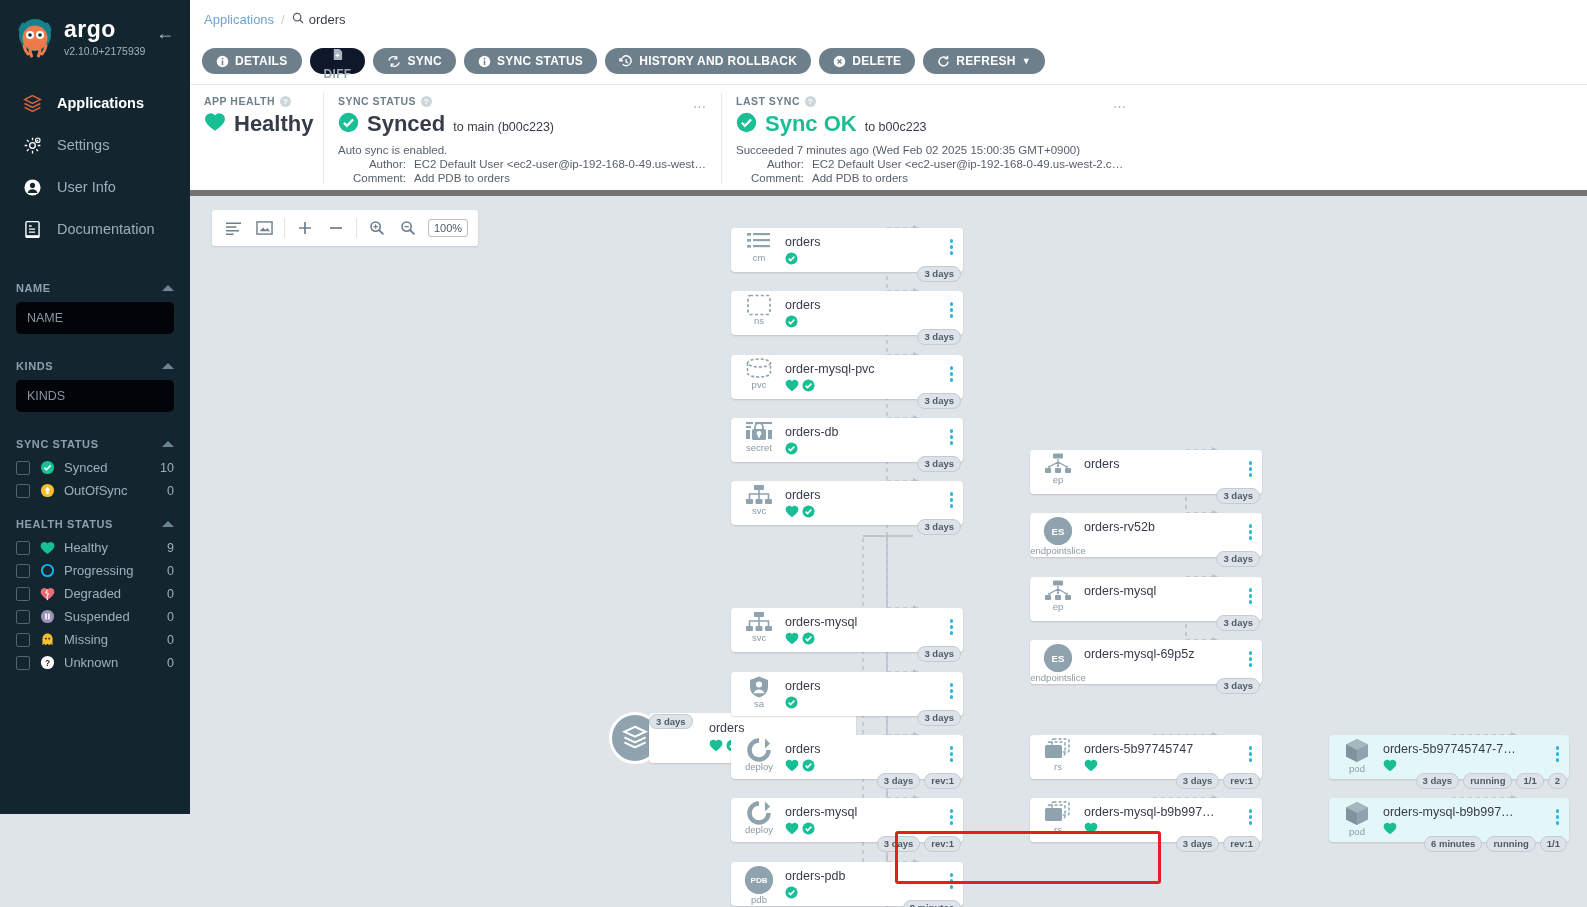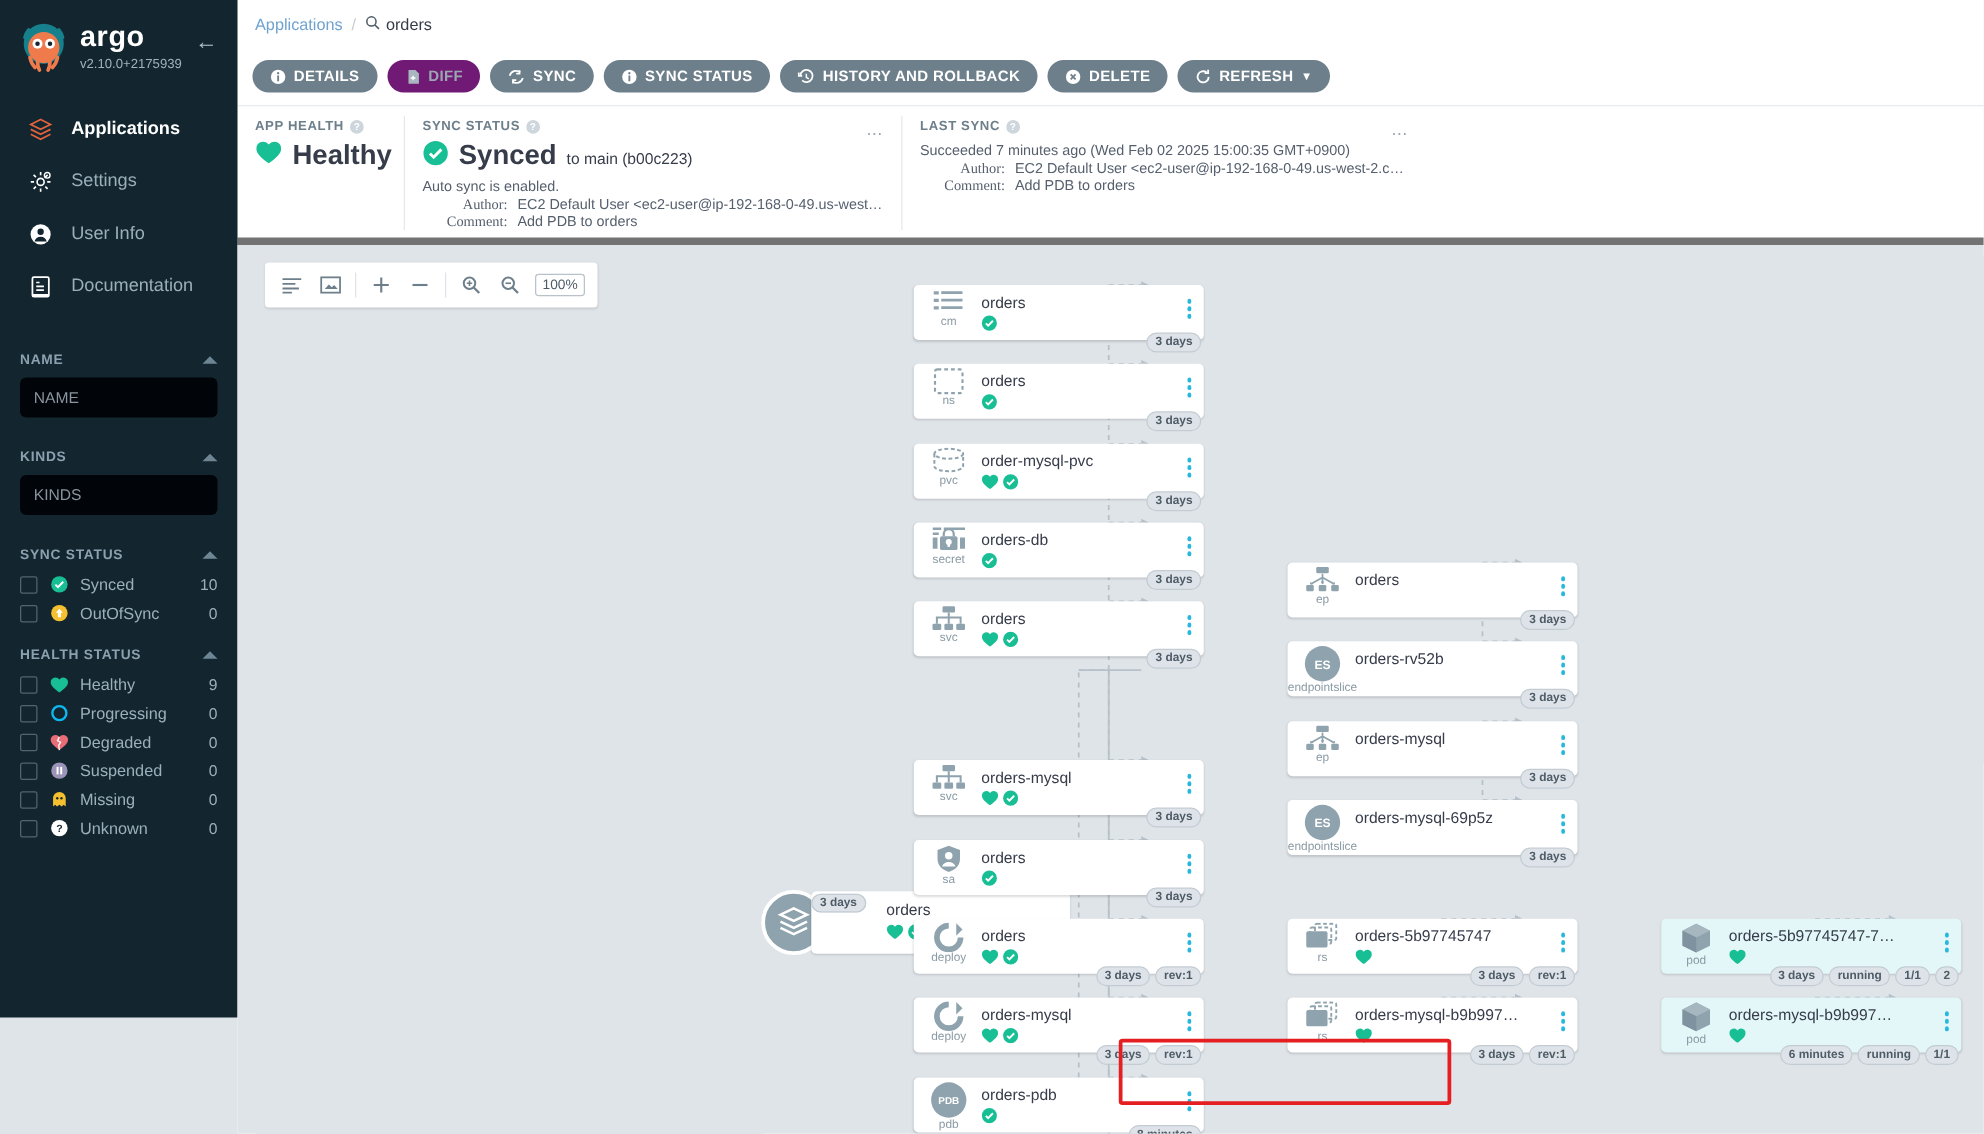--- a/index.html
+++ b/index.html
@@ -67,38 +67,38 @@
   .crumb-sep { color:#c6ccd2; }
   .crumb-cur { display:flex; align-items:center; gap:5px; color:#363c4a; }
 
   .toolbar { height:46px; flex:0 0 46px; display:flex; align-items:center; padding:0 12px; gap:8px; background:#fff; }
   .tbtn {
     display:flex; align-items:center; gap:6px; height:26px; padding:0 14px;
     border-radius:13px; background:#6d7f8b; color:#fff; font-size:12px; font-weight:700;
     letter-spacing:.3px; cursor:pointer; border:none; white-space:nowrap;
     font-family:"Liberation Sans", sans-serif;
   }
-  .tbtn.disabled { background:#701a75; color:#9aa7b0; cursor:default; }
+  .tbtn.disabled { background:#0f172a; color:#9aa7b0; cursor:default;flex-direction:column; }
   .tbtn .bico { display:flex; align-items:center; }
 
   .cards {
     display:flex; flex:0 0 106px; border-top:1px solid #e8ebee; border-bottom:6px solid #737373;
     background:#fff; padding:8px 16px 6px 0;
   }
   .card { padding:2px 14px 0 14px; position:relative; }
   .card.b { border-left:1px solid #e4e8eb; }
   .card-lbl { font-size:10.5px; font-weight:700; letter-spacing:.5px; color:#6d7f8b; display:flex; align-items:center; gap:5px; }
   .qmark { width:11px; height:11px; border-radius:50%; background:#cdd6dc; color:#fff; font-size:8px; display:flex;align-items:center;justify-content:center; font-weight:700;}
   .card-main { display:flex; align-items:center; gap:8px; margin-top:5px; }
   .big-title { font-size:22px; font-weight:700; line-height:1; }
   .big-title.green { color:#18be94; }
   .big-sub { font-size:12.5px; color:#363c4a; padding-top:6px; }
   .card-note { font-size:11.5px; color:#555f6d; margin-top:8px; }
   .kv { display:flex; font-size:11.5px; color:#555f6d; margin-top:2px; }
-  .kv .k { width:68px; text-align:right; flex:0 0 68px;font-family:Liberation Serif, serif; }
+  .kv .k { width:68px; text-align:right; flex:0 0 68px; }
   .kv .v { margin-left:8px; white-space:nowrap; overflow:hidden; text-overflow:ellipsis; }
   .dots3 { position:absolute; right:14px; top:6px; color:#9aa7b0; letter-spacing:1px; font-size:13px; cursor:pointer; }
 
   
   .graph { position:relative; flex:1; background:#dfe4e9; overflow:hidden; }
   .gtoolbar {
     position:absolute; left:22px; top:14px; height:36px; background:#fff; border-radius:3px;
     display:flex; align-items:center; padding:0 10px; gap:9px; box-shadow:0 1px 2px rgba(0,0,0,.12);
     z-index:5;
   }
@@ -460,20 +460,30 @@
           <span class="k">Comment:</span>
           <span class="v">Add PDB to orders</span>
         </div>
       </div>
 
       <div class="card b" style="width:420px;">
         <div class="dots3">⋯</div>
         <div class="card-lbl">
           <span>LAST SYNC</span>
           <span class="qmark">?</span>
+        </div>
+        <div class="card-main">
+          <span>
+            <svg width="21" height="21" viewBox="0 0 16 16">
+                <circle cx="8" cy="8" r="7.4" fill="#18be94"></circle>
+                <path d="M4.5 8.2l2.3 2.3 4.7-4.8" stroke="#fff" stroke-width="1.8" fill="none"></path>
+              </svg>
+          </span>
+          <span class="big-title green">Sync OK</span>
+          <span class="big-sub">to b00c223</span>
         </div>
         <div class="card-note">Succeeded 7 minutes ago (Wed Feb 02 2025 15:00:35 GMT+0900)</div>
         <div class="kv">
           <span class="k">Author:</span>
           <span class="v" style="max-width:320px;">EC2 Default User &lt;ec2-user@ip-192-168-0-49.us-west-2.compute.intern…</span>
         </div>
         <div class="kv">
           <span class="k">Comment:</span>
           <span class="v">Add PDB to orders</span>
         </div>

